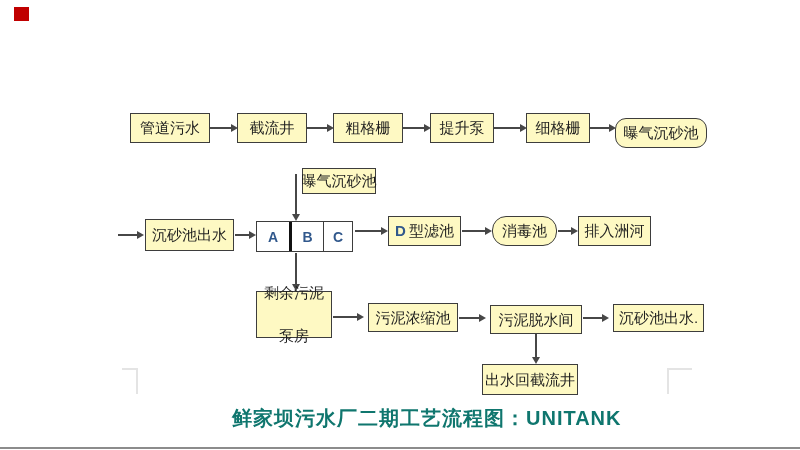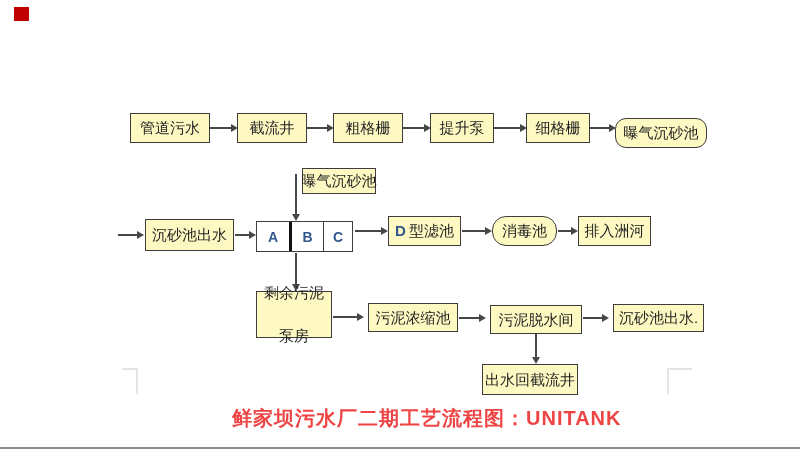--- a/index.html
+++ b/index.html
@@ -17,21 +17,21 @@
   .cell.thin{border-left:1.5px solid #3d3d3d;}
   .arr{position:absolute;background:#474747;}
   .arr.h{height:2px;}
   .arr.v{width:2px;}
   .ar::after{content:"";position:absolute;right:-7px;top:-3px;width:0;height:0;
        border-left:7px solid #474747;border-top:4px solid transparent;border-bottom:4px solid transparent;}
   .ad::after{content:"";position:absolute;bottom:-7px;left:-3px;width:0;height:0;
        border-top:7px solid #474747;border-left:4px solid transparent;border-right:4px solid transparent;}
   .accent{color:#31588c;font-weight:bold;margin-right:3px;}
   .caption{position:absolute;left:232px;top:405px;width:380px;
-       font-size:20px;letter-spacing:1px;color:#ef4444;font-weight:bold;white-space:nowrap;}
+       font-size:20px;letter-spacing:1px;color:#0f766e;font-weight:bold;white-space:nowrap;}
   .red-marker{position:absolute;left:14px;top:7px;width:15px;height:14px;background:#c00000;}
   .bottom-line{position:absolute;left:0;top:447px;width:800px;height:2px;background:#8c8c8c;}
   .mark{position:absolute;background:#e4e4e4;}
 </style>
 </head>
 <body>
 
 <div class="page">
 
   <div class="red-marker"></div>

